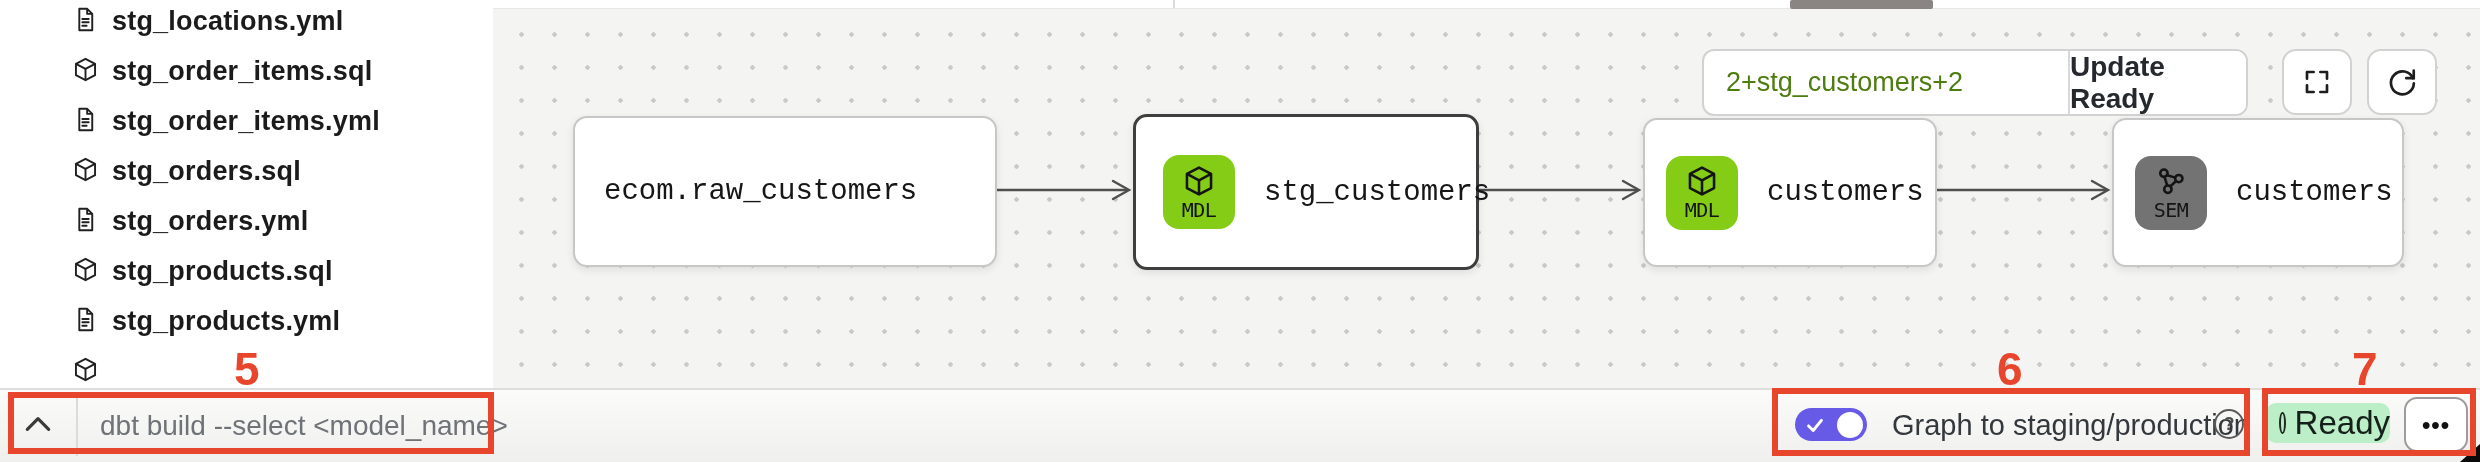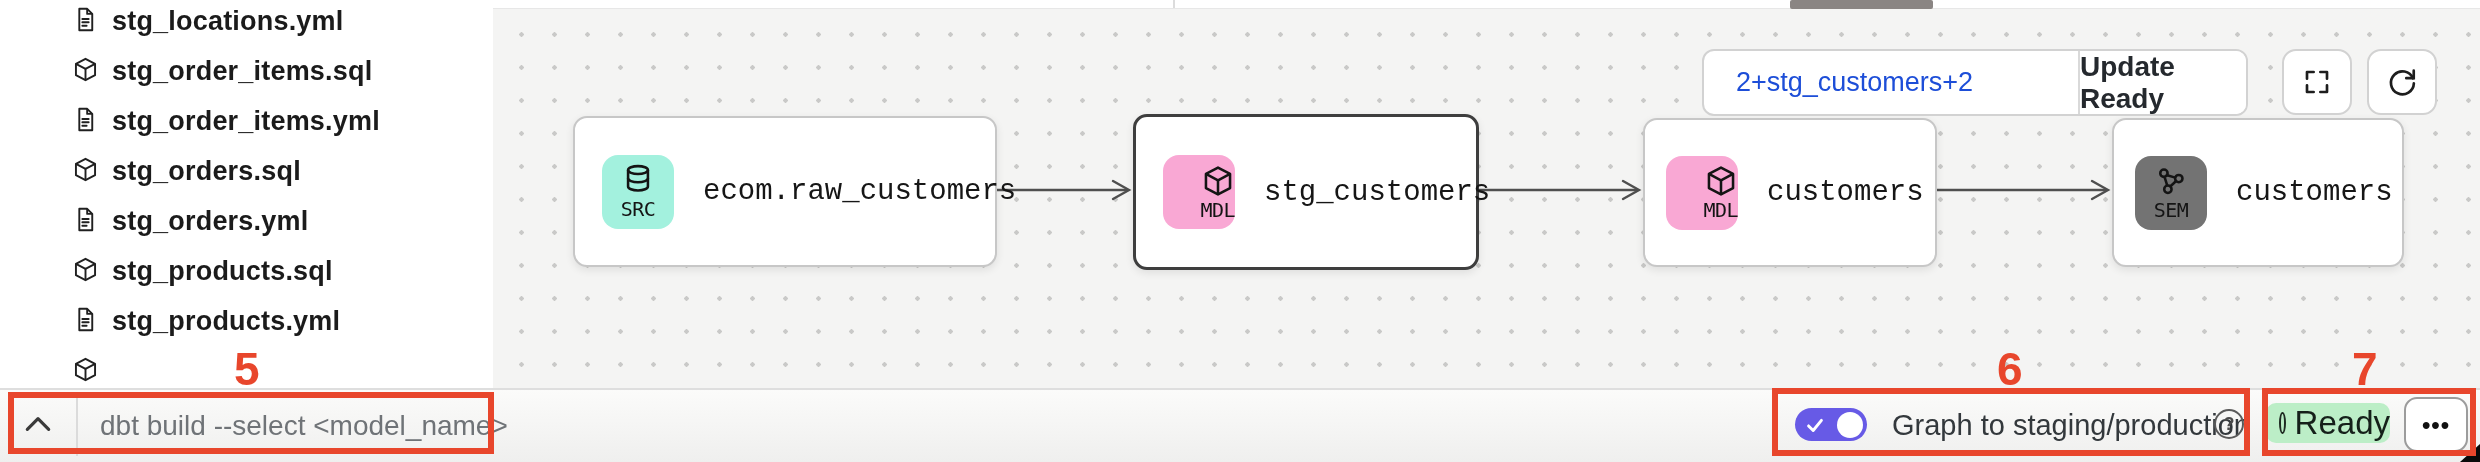--- a/index.html
+++ b/index.html
@@ -24,30 +24,30 @@
 
   
   .node{position:absolute;background:#fff;border:2px solid #C7C7C7;border-radius:14px;
         box-shadow:0 3px 8px rgba(0,0,0,.09);display:flex;align-items:center;cursor:pointer;}
   .node.selected{border:3px solid #3E3E3E;}
   .badge{width:72px;height:74px;border-radius:16px;margin-left:27px;flex:0 0 72px;
          display:flex;flex-direction:column;align-items:center;justify-content:center;}
   .badge svg{width:34px;height:34px;display:block;color:#141414;}
   .badge .btext{font-family:"DejaVu Sans Mono",monospace;font-size:20px;font-weight:500;
                 letter-spacing:-0.5px;color:#141414;line-height:22px;margin-top:1px;}
-  .badge.src{background:#A3F1DE;} .badge.mdl{background:#f9a8d4;align-items:flex-end;} .badge.sem{background:#737373;}
+  .badge.src{background:#A3F1DE;} .badge.mdl{background:#84cc16;} .badge.sem{background:#737373;}
   .nlabel{margin-left:29px;font-size:29px;font-weight:500;color:#161616;white-space:nowrap;font-family:Liberation Mono, monospace;}
 
   .edges{position:absolute;left:0;top:0;width:100%;height:100%;pointer-events:none;}
 
   
   .graph-selector{position:absolute;left:1209px;top:49px;width:546px;height:67px;background:#fff;
                   border:2px solid #D2D2D2;border-radius:12px;display:flex;box-sizing:border-box;}
-  .selector-input{flex:0 0 342px;display:flex;align-items:center;padding-left:32px;
-                  font-size:27px;color:#1d4ed8;border-right:2px solid #D9D9D9;}
+  .selector-input{flex:0 0 342px;display:flex;align-items:center;padding-left:22px;
+                  font-size:27px;color:#4d7c0f;border-right:2px solid #D9D9D9;}
   .update-graph{flex:1;display:flex;align-items:center;justify-content:center;
                 font-size:28px;font-weight:600;color:#25292E;cursor:pointer;border-radius:0 10px 10px 0;background:#fff;}
   .sq-btn{position:absolute;top:49px;width:70px;height:66px;background:#fff;border:2px solid #D2D2D2;
           border-radius:14px;box-sizing:border-box;display:flex;align-items:center;justify-content:center;cursor:pointer;}
   .sq-btn svg{width:32px;height:32px;color:#1d1d1d;}
 
   
   .bottombar{position:absolute;left:0;top:388px;width:2480px;height:74px;
              background:linear-gradient(#FBFBFA,#EFEFEE);border-top:2px solid #DEDEDE;box-sizing:border-box;}
   .cmd-toggle{position:absolute;left:22px;top:412px;width:32px;height:26px;color:#3a3a3a;cursor:pointer;}
@@ -185,28 +185,20 @@
         <path d="M982 190 H1144"></path>
           <path d="M1130 181 L1146 190 L1130 199"></path>
       </g>
       <g stroke="#4F4F4F" stroke-width="2.4" fill="none" stroke-linecap="round">
         <path d="M1440 190 H1613"></path>
           <path d="M1599 181 L1615 190 L1599 199"></path>
       </g>
     </svg>
 
     <div class="node" style="left:80px;top:116px;width:420px;height:147px">
-      <div class="badge src">
-        <svg viewBox="0 0 24 24" fill="none" stroke="currentColor" stroke-width="1.8">
-            <ellipse cx="12" cy="5" rx="7" ry="2.8"></ellipse>
-            <path d="M5 5v5.7c0 1.6 3.1 2.9 7 2.9s7-1.3 7-2.9V5"></path>
-            <path d="M5 10.7v5.8c0 1.6 3.1 2.9 7 2.9s7-1.3 7-2.9v-5.8"></path>
-          </svg>
-        <span class="btext">SRC</span>
-      </div>
       <span class="nlabel">ecom.raw_customers</span>
     </div>
 
     <div class="node selected" style="left:640px;top:114px;width:340px;height:150px">
       <div class="badge mdl">
         <svg viewBox="0 0 24 24" fill="none" stroke="currentColor" stroke-width="1.8" stroke-linejoin="round">
             <path d="M12 2.5 20.5 7v10L12 21.5 3.5 17V7Z"></path>
             <path d="M3.5 7 12 11.5 20.5 7"></path>
             <path d="M12 11.5V21.5"></path>
           </svg>

